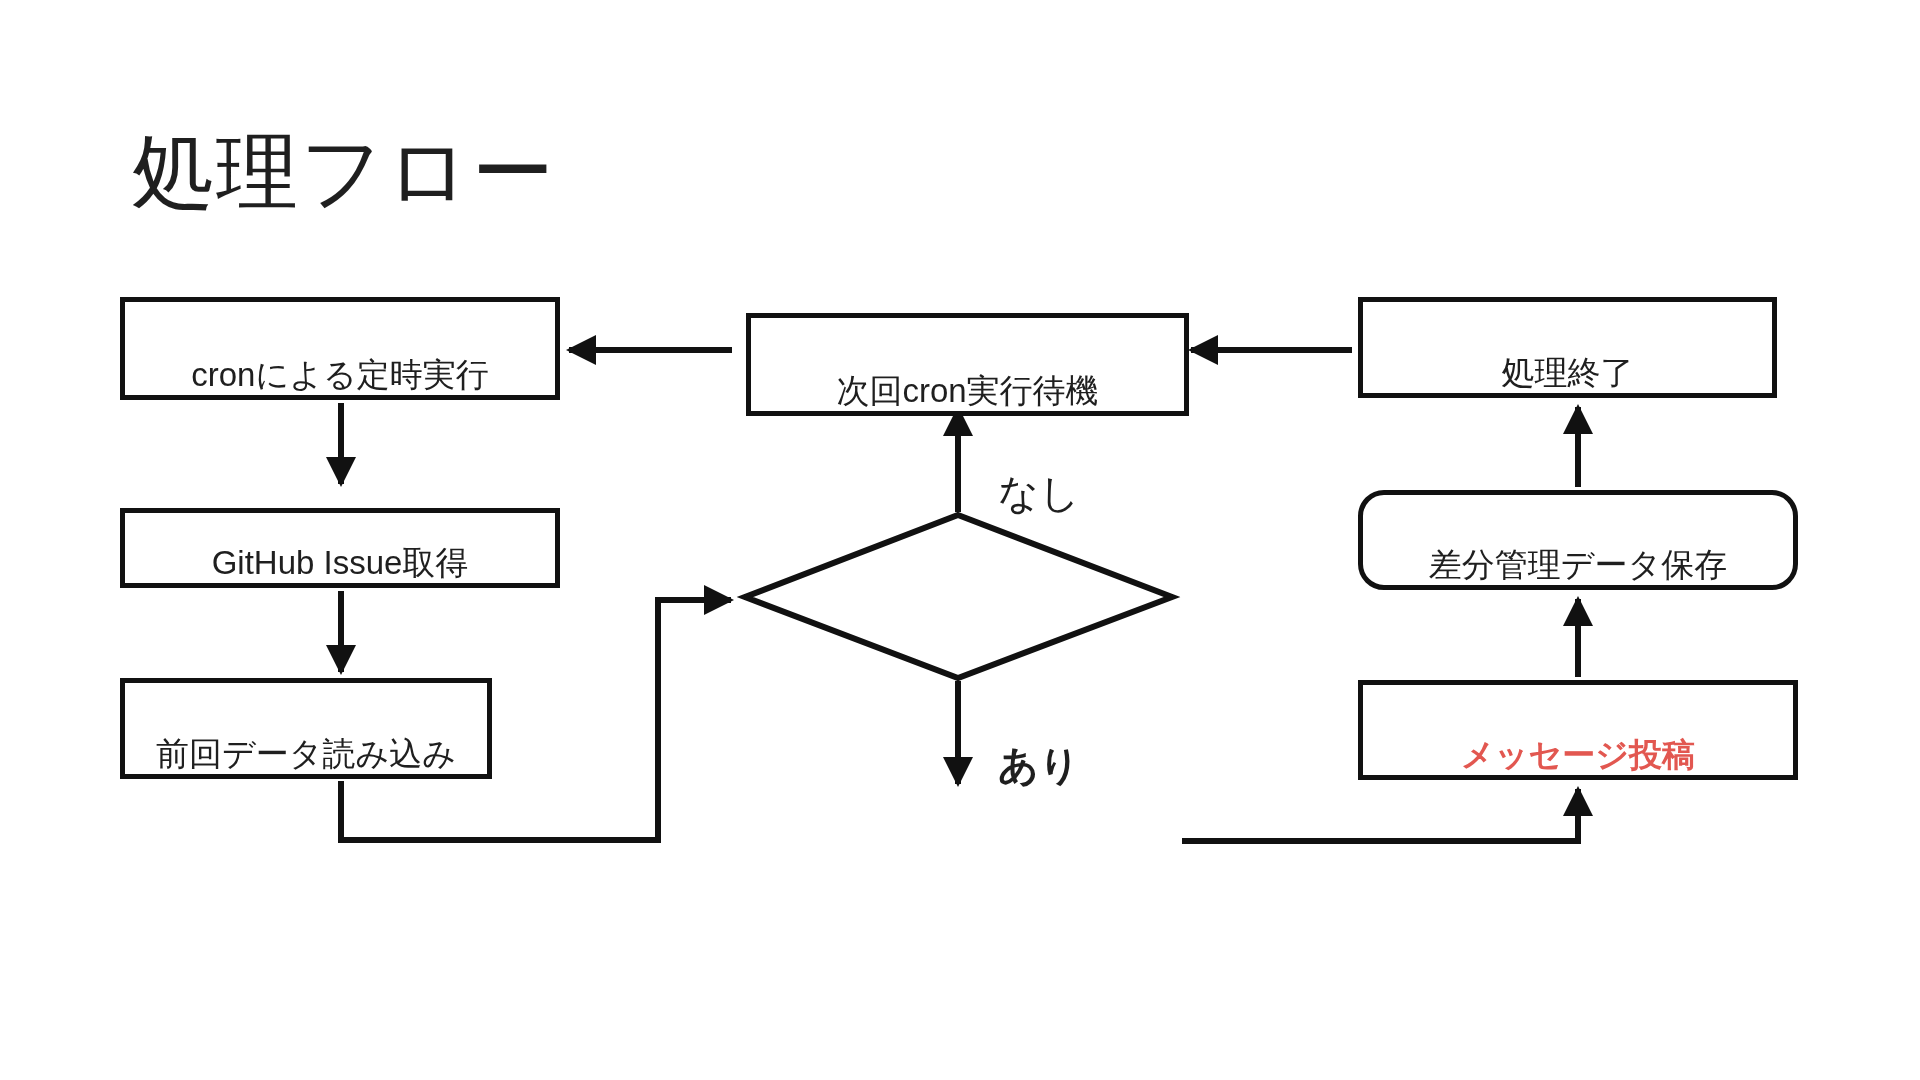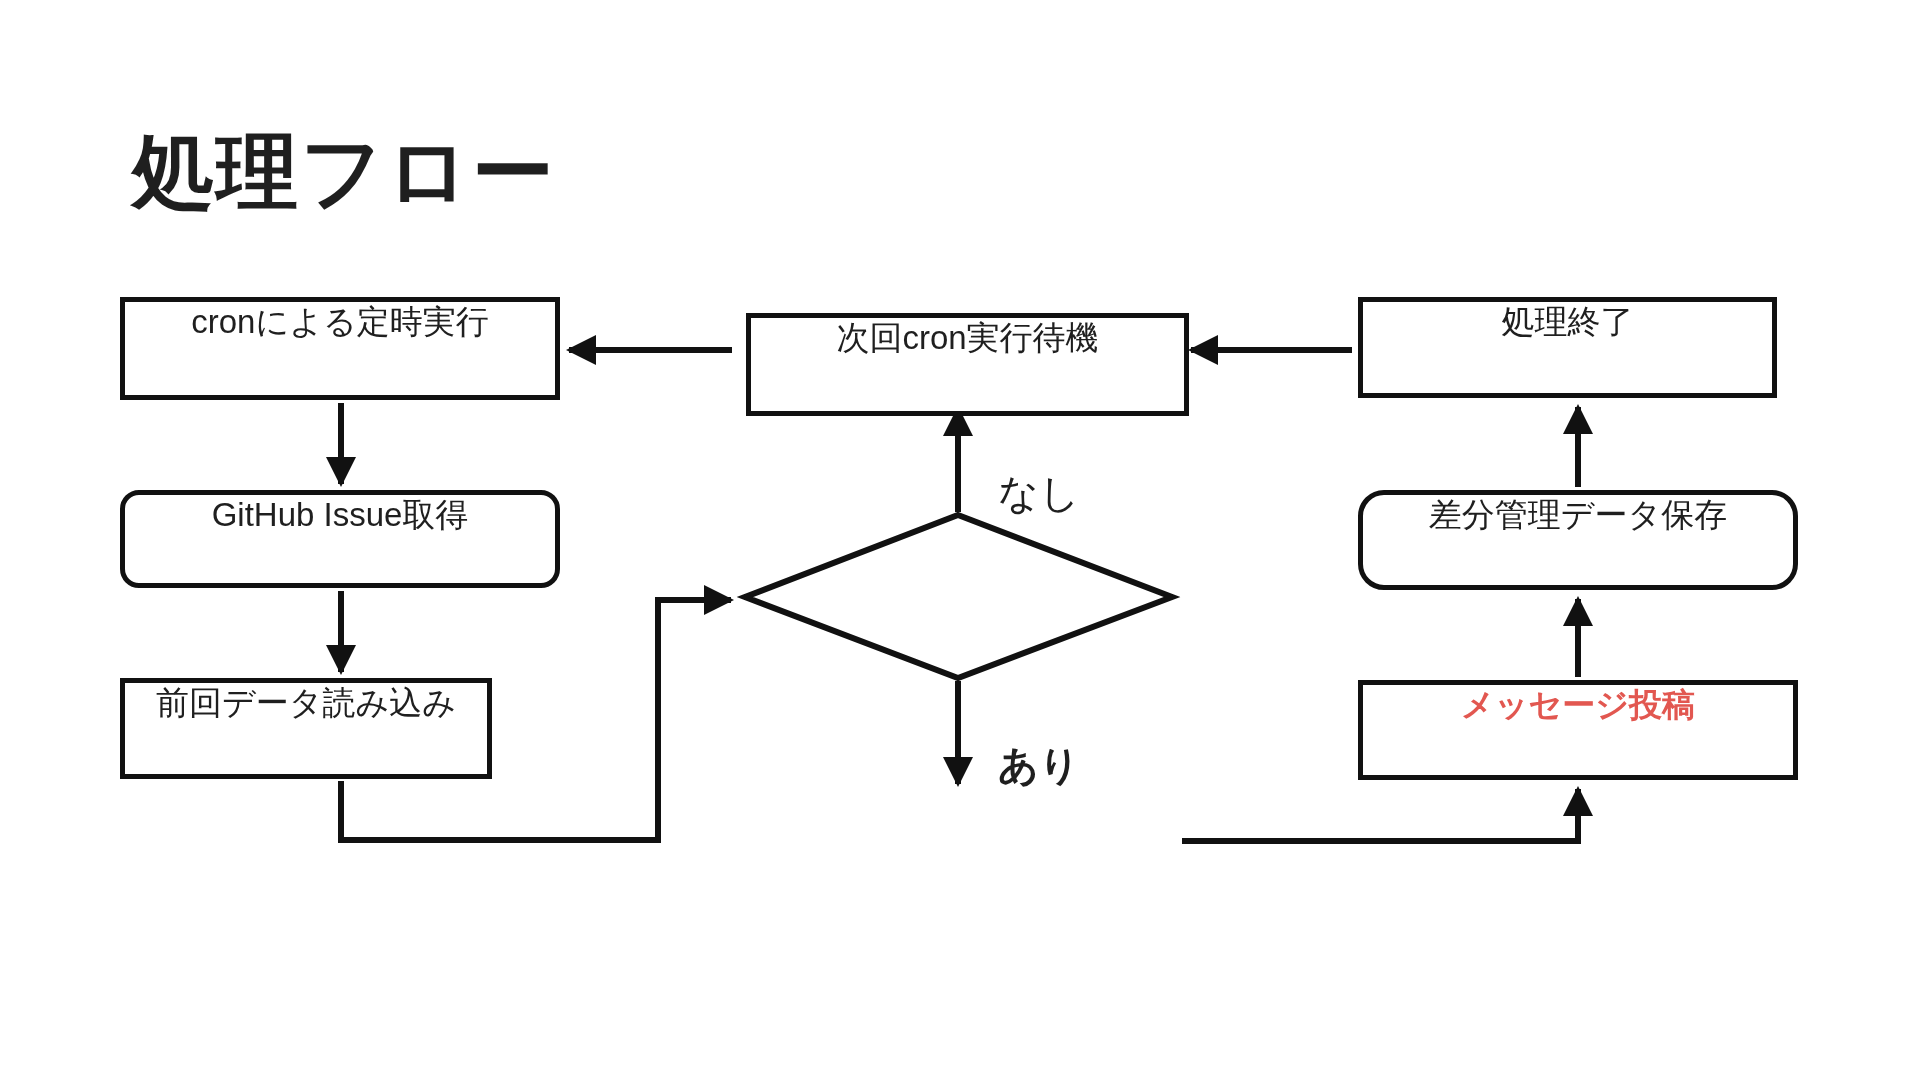--- a/index.html
+++ b/index.html
@@ -11,21 +11,21 @@
     font-family: "Liberation Sans", sans-serif;
     color: #1f1f1f;
     overflow: hidden;
   }
   .title {
     position: absolute;
     left: 132px;
     top: 118px;
     margin: 0;
     font-size: 82px;
-    font-weight: 700;
+    font-weight: 400;
     letter-spacing: 2px;
     color: #1f1f1f;
   }
   .wires {
     position: absolute;
     left: 0;
     top: 0;
     width: 1920px;
     height: 1080px;
   }
@@ -35,30 +35,30 @@
     stroke-width: 6px;
   }
   .wires polygon.diamond { fill: #ffffff; stroke-width: 6px; }
   .wires .head { fill: #111111; stroke: none; }
   .node {
     position: absolute;
     box-sizing: border-box;
     border: 5px solid #111111;
     background: #ffffff;
     display: flex;
-    align-items: flex-start;
+    align-items: flex-end;
     justify-content: center;
     font-size: 33px;
     line-height: 1.2;
     color: #1f1f1f;
     text-align: center;
   }
   .node.accent { color: #e25750; font-weight: 700; }
   #n-cron   { left: 120px;  top: 297px; width: 440px; height: 103px; }
-  #n-github { left: 120px;  top: 490px; width: 440px; height: 98px; border-radius: 19px;  }
+  #n-github { left: 120px;  top: 508px; width: 440px; height: 80px;  }
   #n-prev   { left: 120px;  top: 678px; width: 372px; height: 101px; }
   #n-wait   { left: 738px;  top: 313px; width: 443px; height: 103px; margin-left: 8px; }
   #n-end    { left: 1358px; top: 297px; width: 419px; height: 101px; }
   #n-save   { left: 1358px; top: 490px; width: 440px; height: 100px; border-radius: 26px; }
   #n-post   { left: 1358px; top: 680px; width: 440px; height: 100px; }
   #n-slack  { left: 738px;  top: 793px; width: 444px; height: 97px;  }
   .diamond-label {
     position: absolute;
     left: 848px;
     top: 577px;

